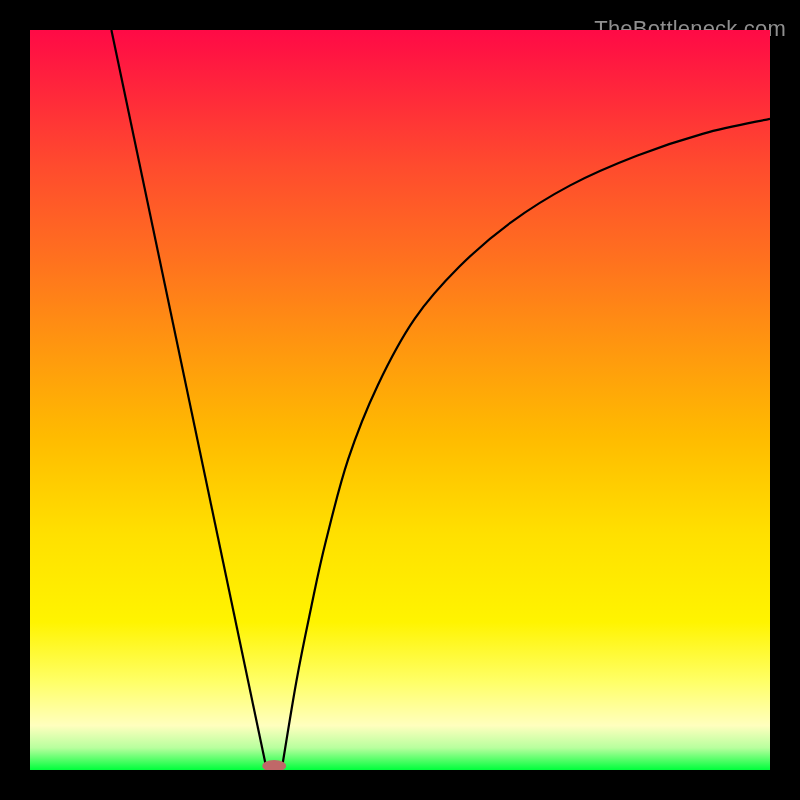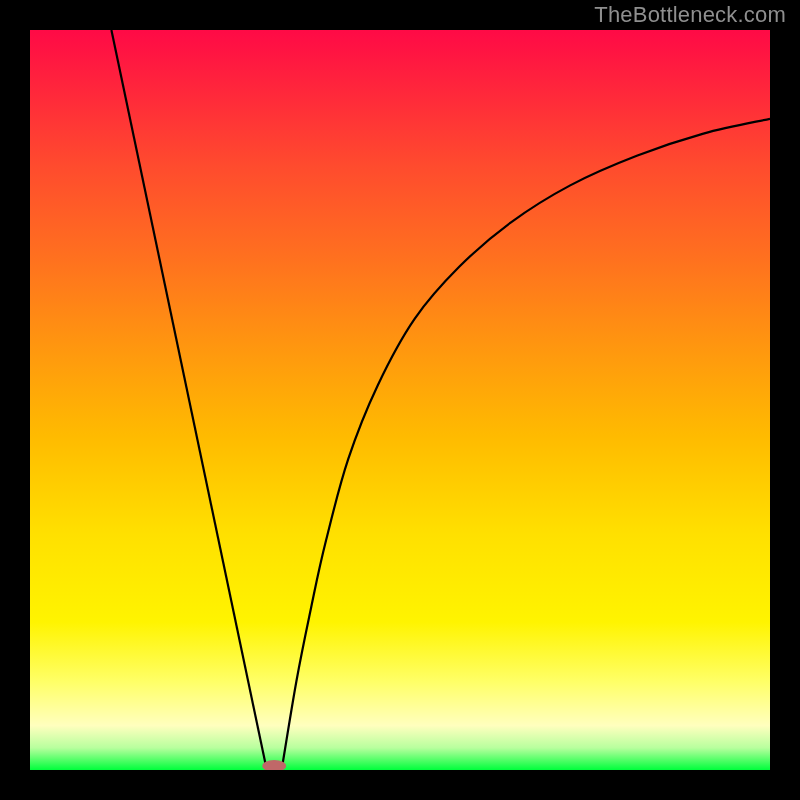--- a/index.html
+++ b/index.html
@@ -27,21 +27,21 @@
       #ffe000 68%,
       #fff400 80%,
       #ffff66 88%,
       #ffffbe 94%,
       #b8ff9e 97%,
       #00ff3c 100%
     );
   }
   .watermark {
     position: absolute;
-    top: 2px;
+    top: 16px;
     right: 14px;
     color: #8f8f8f;
     font-size: 22px;
     letter-spacing: 0.2px;
     font-weight: 500;
   }
   svg.plot {
     position: absolute;
     left: 0;
     top: 0;

